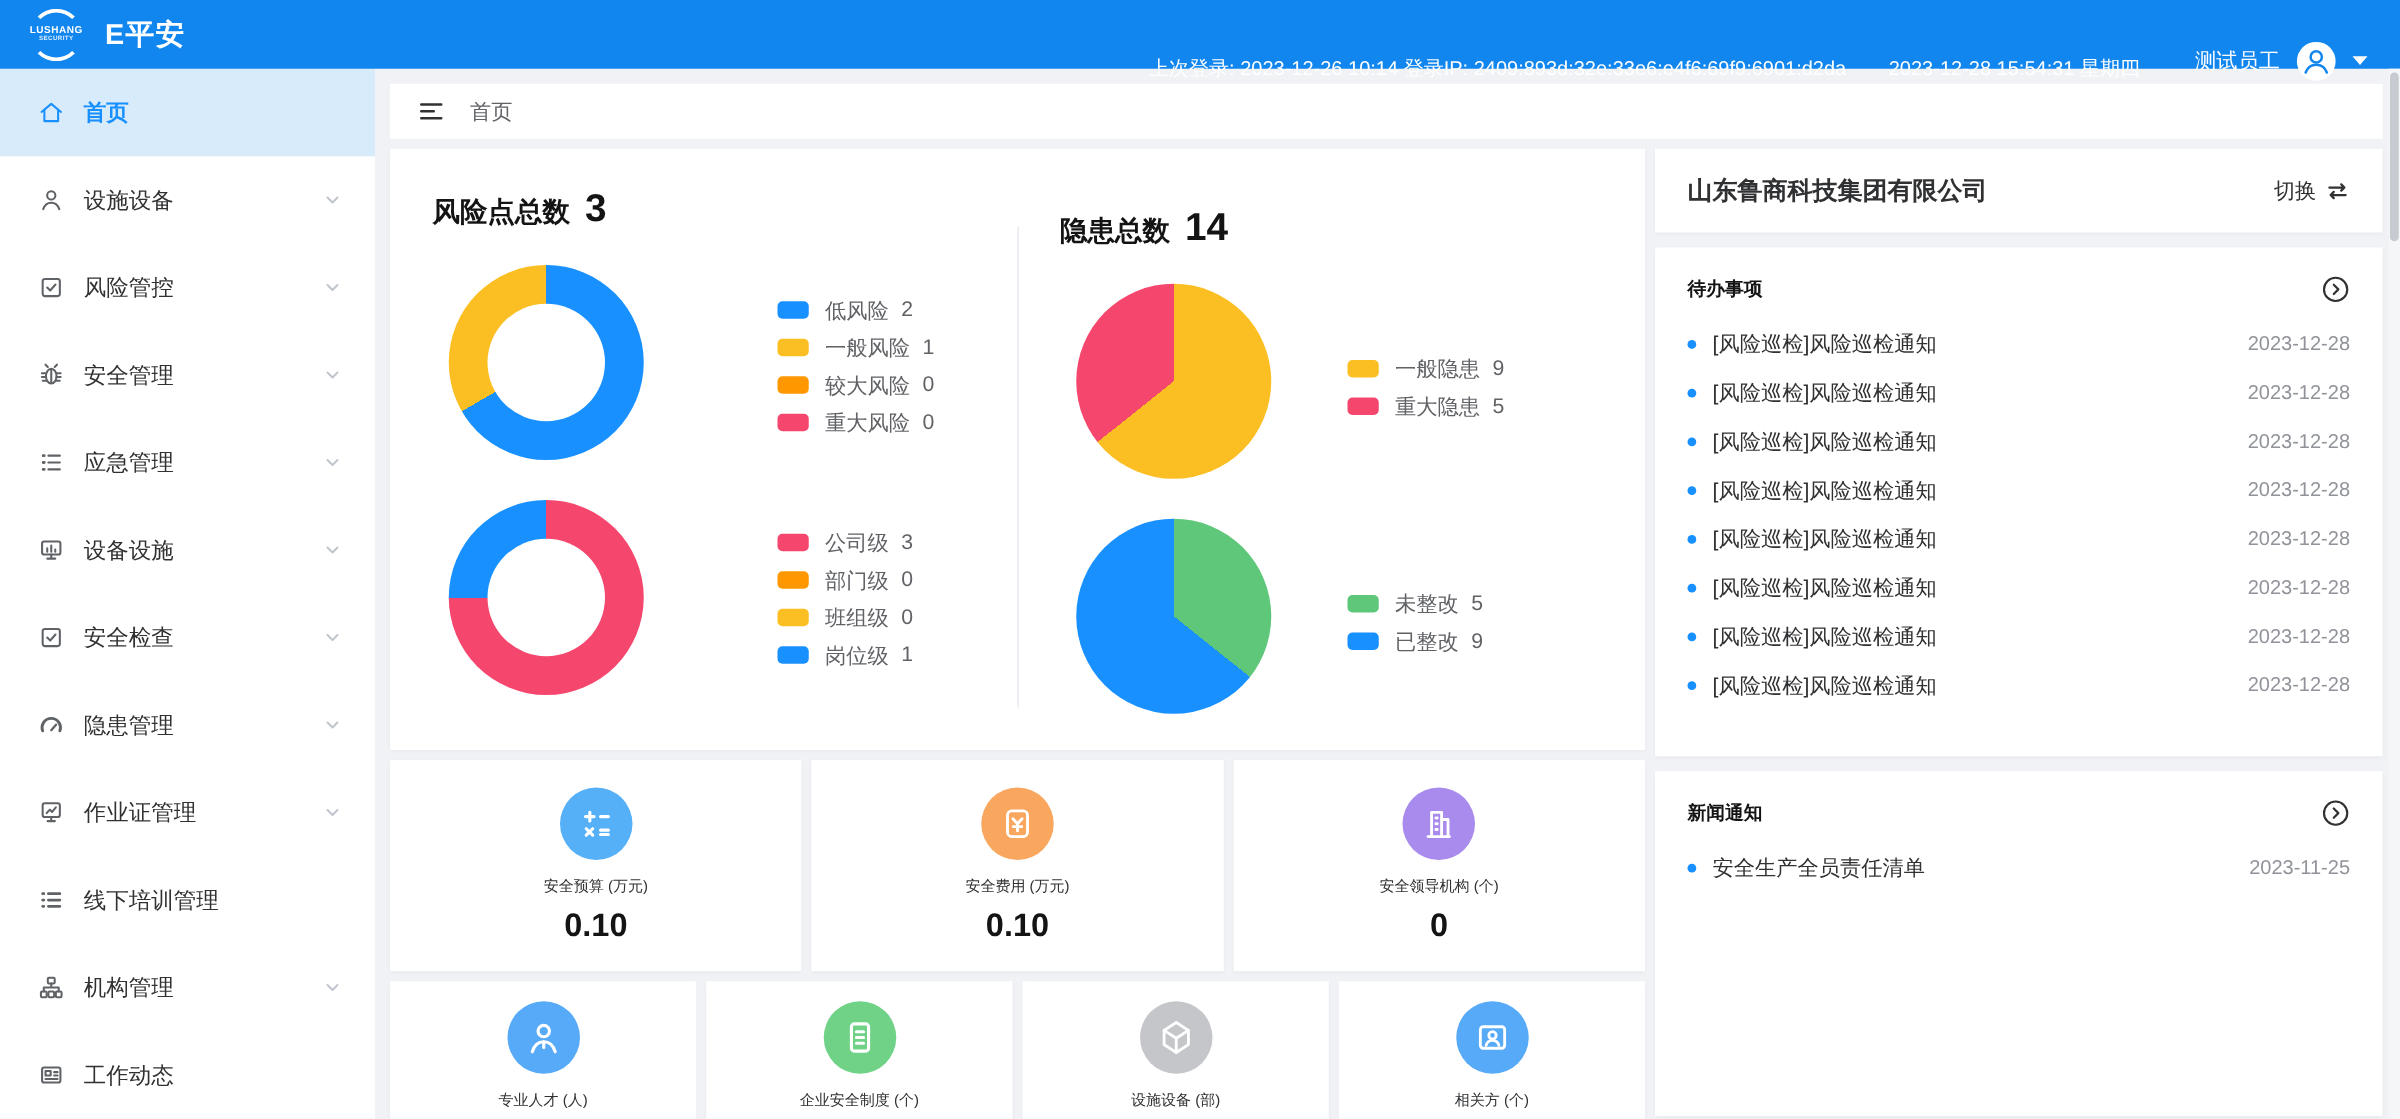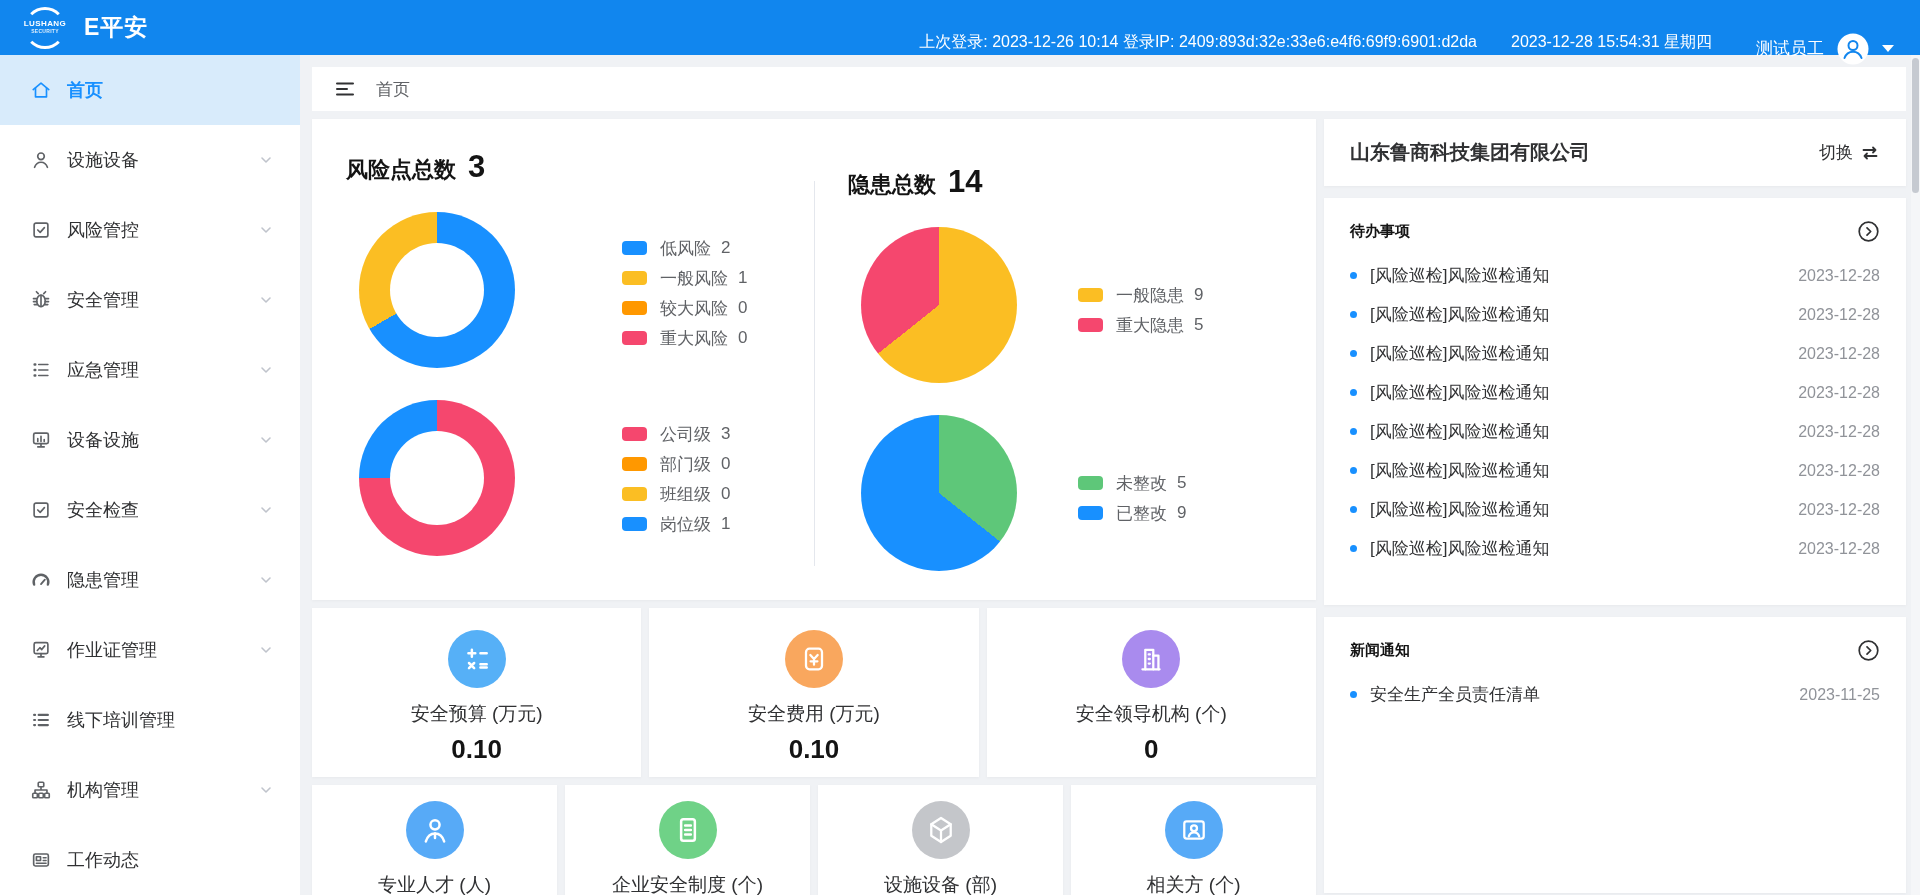--- a/index.html
+++ b/index.html
@@ -9,21 +9,21 @@
 
   
   .topbar { position:absolute; top:0; left:0; right:0; height:55px; background:#1186ee; display:flex; align-items:center; padding:0 26px 0 22px; color:#fff; z-index:10; }
   .logo-badge { position:relative; width:46px; height:46px; flex:none; }
   .logo-badge .arc { position:absolute; inset:2px; border:3px solid transparent; border-top-color:#fff; border-radius:50%; }
   .logo-badge .arc.b { transform:rotate(180deg); }
   .logo-text { position:absolute; inset:0; display:flex; flex-direction:column; align-items:center; justify-content:center; font-weight:bold; line-height:1.1; }
   .logo-text .l1 { font-size:8px; letter-spacing:.4px; }
   .logo-text .l2 { font-size:5px; letter-spacing:.3px; opacity:.85; }
   .brand { font-size:23px; font-weight:bold; margin-left:16px; letter-spacing:1px; }
-  .topbar-right { margin-left:auto; display:flex; align-items:flex-start; font-size:16px;margin-top:42px; }
+  .topbar-right { margin-left:auto; display:flex; align-items:flex-end; font-size:16px;margin-top:42px; }
   .login-info { margin-right:34px; }
   .datetime { margin-right:44px; }
   .user-wrap { display:flex; align-items:center; cursor:pointer; }
   .user-name { margin-right:12px; font-size:17px; }
   .avatar { width:34px; height:34px; }
   .caret { width:0; height:0; border-left:6px solid transparent; border-right:6px solid transparent; border-top:7px solid #fff; margin-left:12px; }
 
   
   .sidebar { position:absolute; top:55px; left:0; bottom:0; width:300px; background:#fff; z-index:5; }
   .side-item { height:70px; display:flex; align-items:center; padding:0 26px 0 30px; font-size:18px; color:#303133; cursor:pointer; }
@@ -66,21 +66,21 @@
   .lg-swatch { width:25px; height:14px; border-radius:4px; margin-right:13px; flex:none; }
   .lg-val { margin-left:10px; }
 
   
   .stats-row { display:flex; gap:8px; margin-bottom:8px; }
   .stat-card { background:#fff; flex:1; text-align:center; box-shadow:0 1px 3px rgba(0,0,0,.04); }
   .stats-row.r1 .stat-card { height:169px; padding-top:22px; }
   .stats-row.r2 .stat-card { height:172px; padding-top:16px; }
   .stat-icon { width:58px; height:58px; border-radius:50%; margin:0 auto; display:flex; align-items:center; justify-content:center; color:#fff; }
   .stat-icon svg { width:32px; height:32px; }
-  .stat-label { margin-top:13px; font-size:19px; color:#303133; }
+  .stat-label { margin-top:13px; font-size:12px; color:#303133; }
   .stat-value { margin-top:7px; font-size:26px; font-weight:bold; color:#141414; }
 
   
   .panel { background:#fff; box-shadow:0 1px 3px rgba(0,0,0,.04); }
   .company-card { height:67px; display:flex; align-items:center; padding:0 26px; }
   .company-name { flex:1; font-size:20px; font-weight:bold; color:#303133; white-space:nowrap; overflow:hidden; }
   .switch-btn { display:flex; align-items:center; font-size:17px; color:#303133; cursor:pointer; flex:none; }
   .switch-btn .sw-icn { width:20px; height:20px; margin-left:7px; }
   .switch-btn .sw-icn svg { width:100%; height:100%; }
   .todo-card { height:407px; padding:0 26px; overflow:hidden; }

